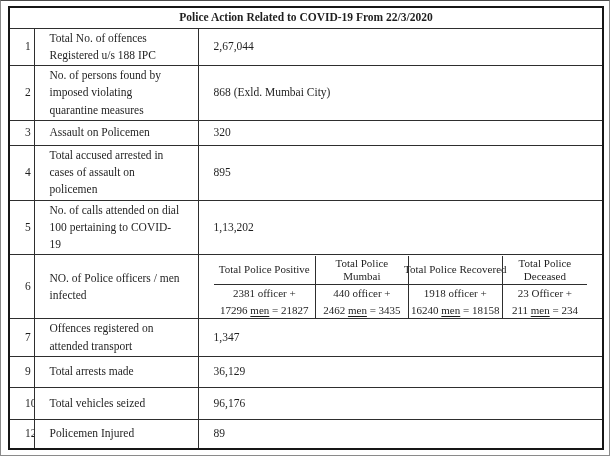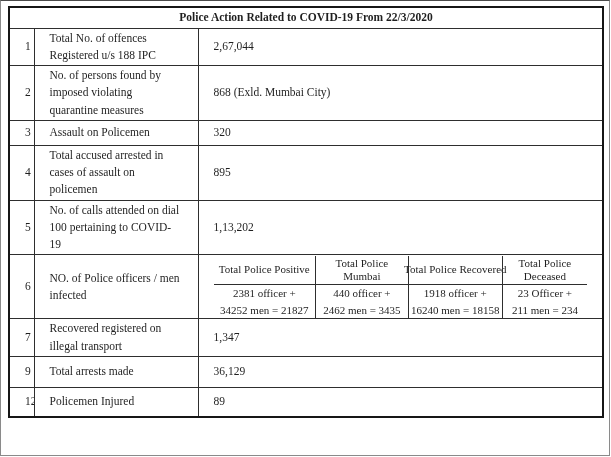--- a/index.html
+++ b/index.html
@@ -36,21 +36,21 @@
     height:28px;flex:0 0 28px;border-bottom:1px solid #2e2e2e;
     display:flex;flex-direction:column;align-items:center;justify-content:center;
     text-align:center;font-size:11px;line-height:1.25;
   }
   .subhead .hl{white-space:nowrap;}
   .subval{
     flex:1;display:flex;flex-direction:column;align-items:center;justify-content:center;
     text-align:center;font-size:11px;line-height:1.5;
   }
   .subval .vl{white-space:nowrap;}
-  .men-u{text-underline-offset:2px;}
+  .men-u{text-decoration:underline;text-underline-offset:2px;}
 </style>
 </head>
 <body>
 
 <div class="page-frame"></div>
 
 <table class="main">
   <colgroup>
     <col style="width:25px">
       <col style="width:164px">
@@ -94,21 +94,21 @@
     <td class="info">NO. of Police officers / men infected</td>
     <td class="subcell">
       <div class="subgrid">
 
         <div class="subcol">
           <div class="subhead">
             <div class="hl">Total Police Positive</div>
           </div>
           <div class="subval">
             <div class="vl">2381 officer +</div>
-            <div class="vl"><span>34252 </span><span class="men-u">men</span><span> = 21827</span></div>
+            <div class="vl"><span>17296 </span><span class="men-u">men</span><span> = 21827</span></div>
           </div>
         </div>
 
         <div class="subcol">
           <div class="subhead">
             <div class="hl">Total Police</div>
             <div class="hl">Mumbai</div>
           </div>
           <div class="subval">
             <div class="vl">440 officer +</div>
@@ -136,27 +136,32 @@
             <div class="vl"><span>211 </span><span class="men-u">men</span><span> = 234</span></div>
           </div>
         </div>
 
       </div>
     </td>
   </tr>
 
   <tr class="r7">
     <td class="sr">7</td>
-    <td class="info">Recovered registered on illegal transport</td>
+    <td class="info">Offences registered on attended transport</td>
     <td class="val">1,347</td>
   </tr>
   <tr class="r9">
     <td class="sr">9</td>
     <td class="info">Total arrests made</td>
     <td class="val">36,129</td>
+  </tr>
+  <tr class="r10">
+    <td class="sr">10</td>
+    <td class="info">Total vehicles seized</td>
+    <td class="val">96,176</td>
   </tr>
   <tr class="r12">
     <td class="sr">12</td>
     <td class="info">Policemen Injured</td>
     <td class="val">89</td>
   </tr>
 
 </tbody>
   </table>
 

